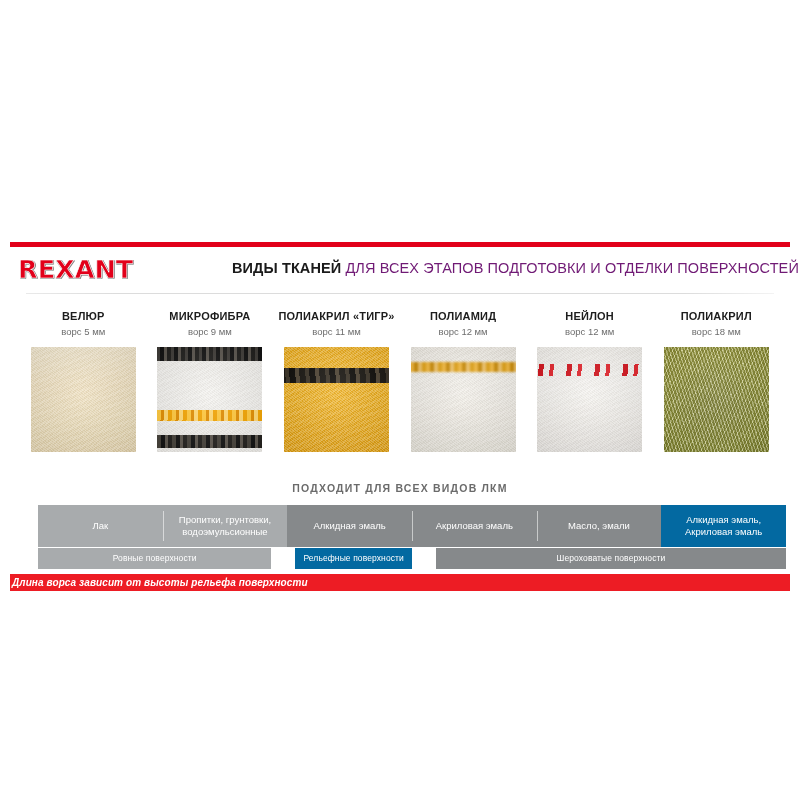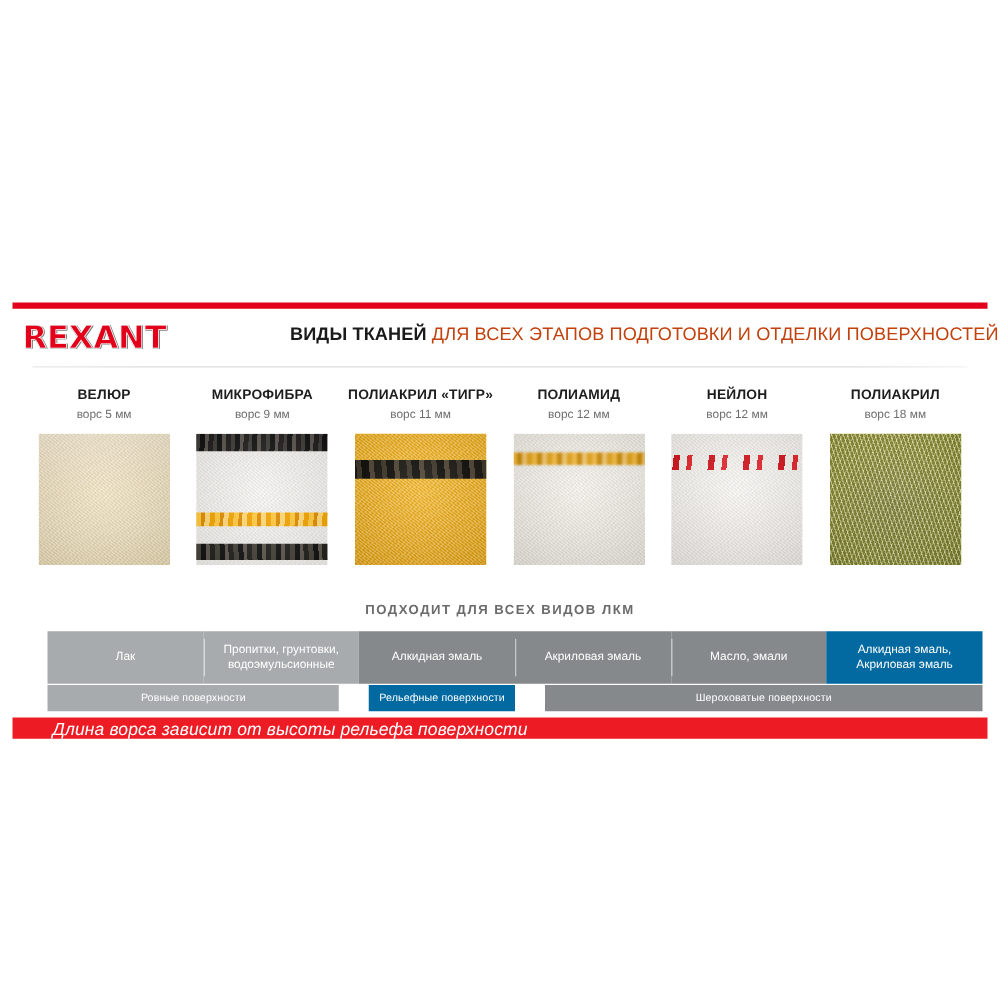--- a/index.html
+++ b/index.html
@@ -69,21 +69,21 @@
     color: #3d3d3d;
     letter-spacing: 0.1px;
     white-space: nowrap;
   }
   .headline b {
     color: #1a1a1a;
     font-weight: bold;
   }
   .headline .light {
     font-weight: normal;
-    color: #c2410c;
+    color: #701a75;
   }
 
   .header-divider {
     position: absolute;
     left: 26px;
     top: 277px;
     width: 748px;
     height: 1px;
     background: linear-gradient(to right, #e9e9e9, #dcdcdc 12%, #dcdcdc 88%, #f3f3f3);
   }
@@ -287,24 +287,24 @@
     left: 10px;
     top: 558px;
     width: 780px;
     height: 17px;
     background: #ed1c24;
     display: flex;
     align-items: center;
   }
   .footer-note span {
     color: #ffffff;
-    font-size: 14px;
+    font-size: 10px;
     font-style: italic;
-    font-weight: normal;
-    padding-left: 32px;
+    font-weight: bold;
+    padding-left: 2px;
     letter-spacing: 0.1px;
   }
 </style>
 </head>
 <body>
 
 <div class="page">
 
   <div class="top-rule"></div>
 

